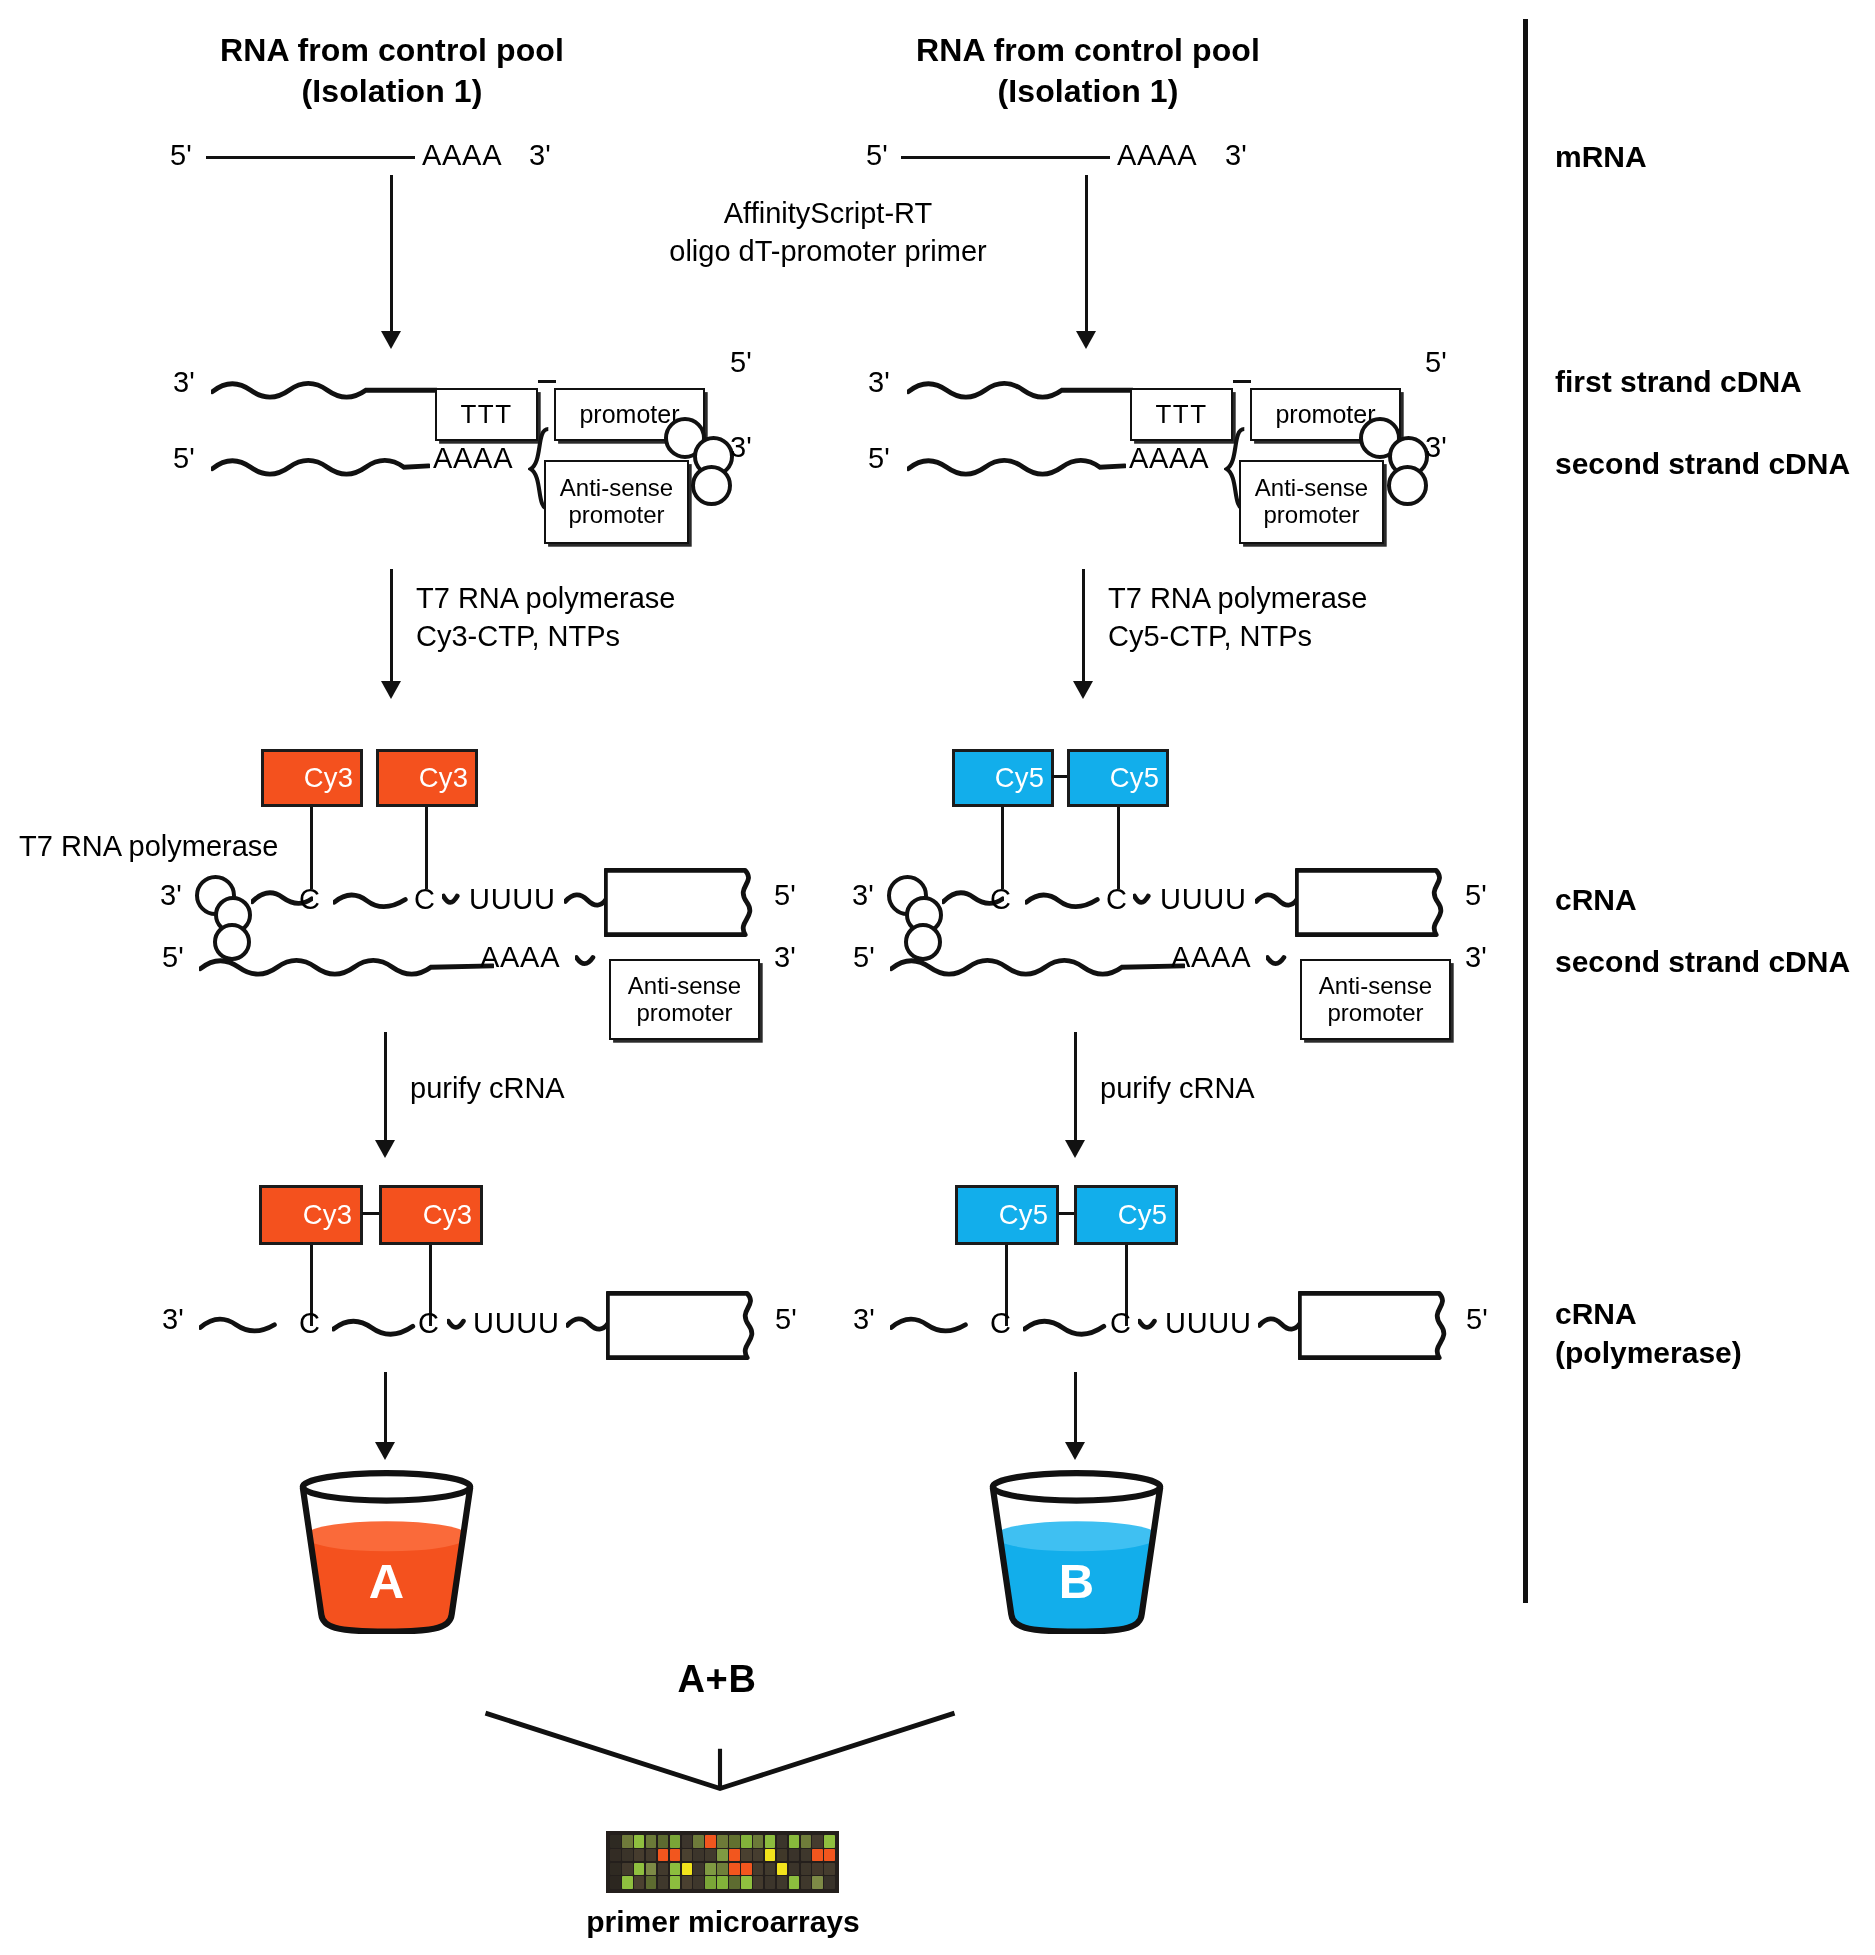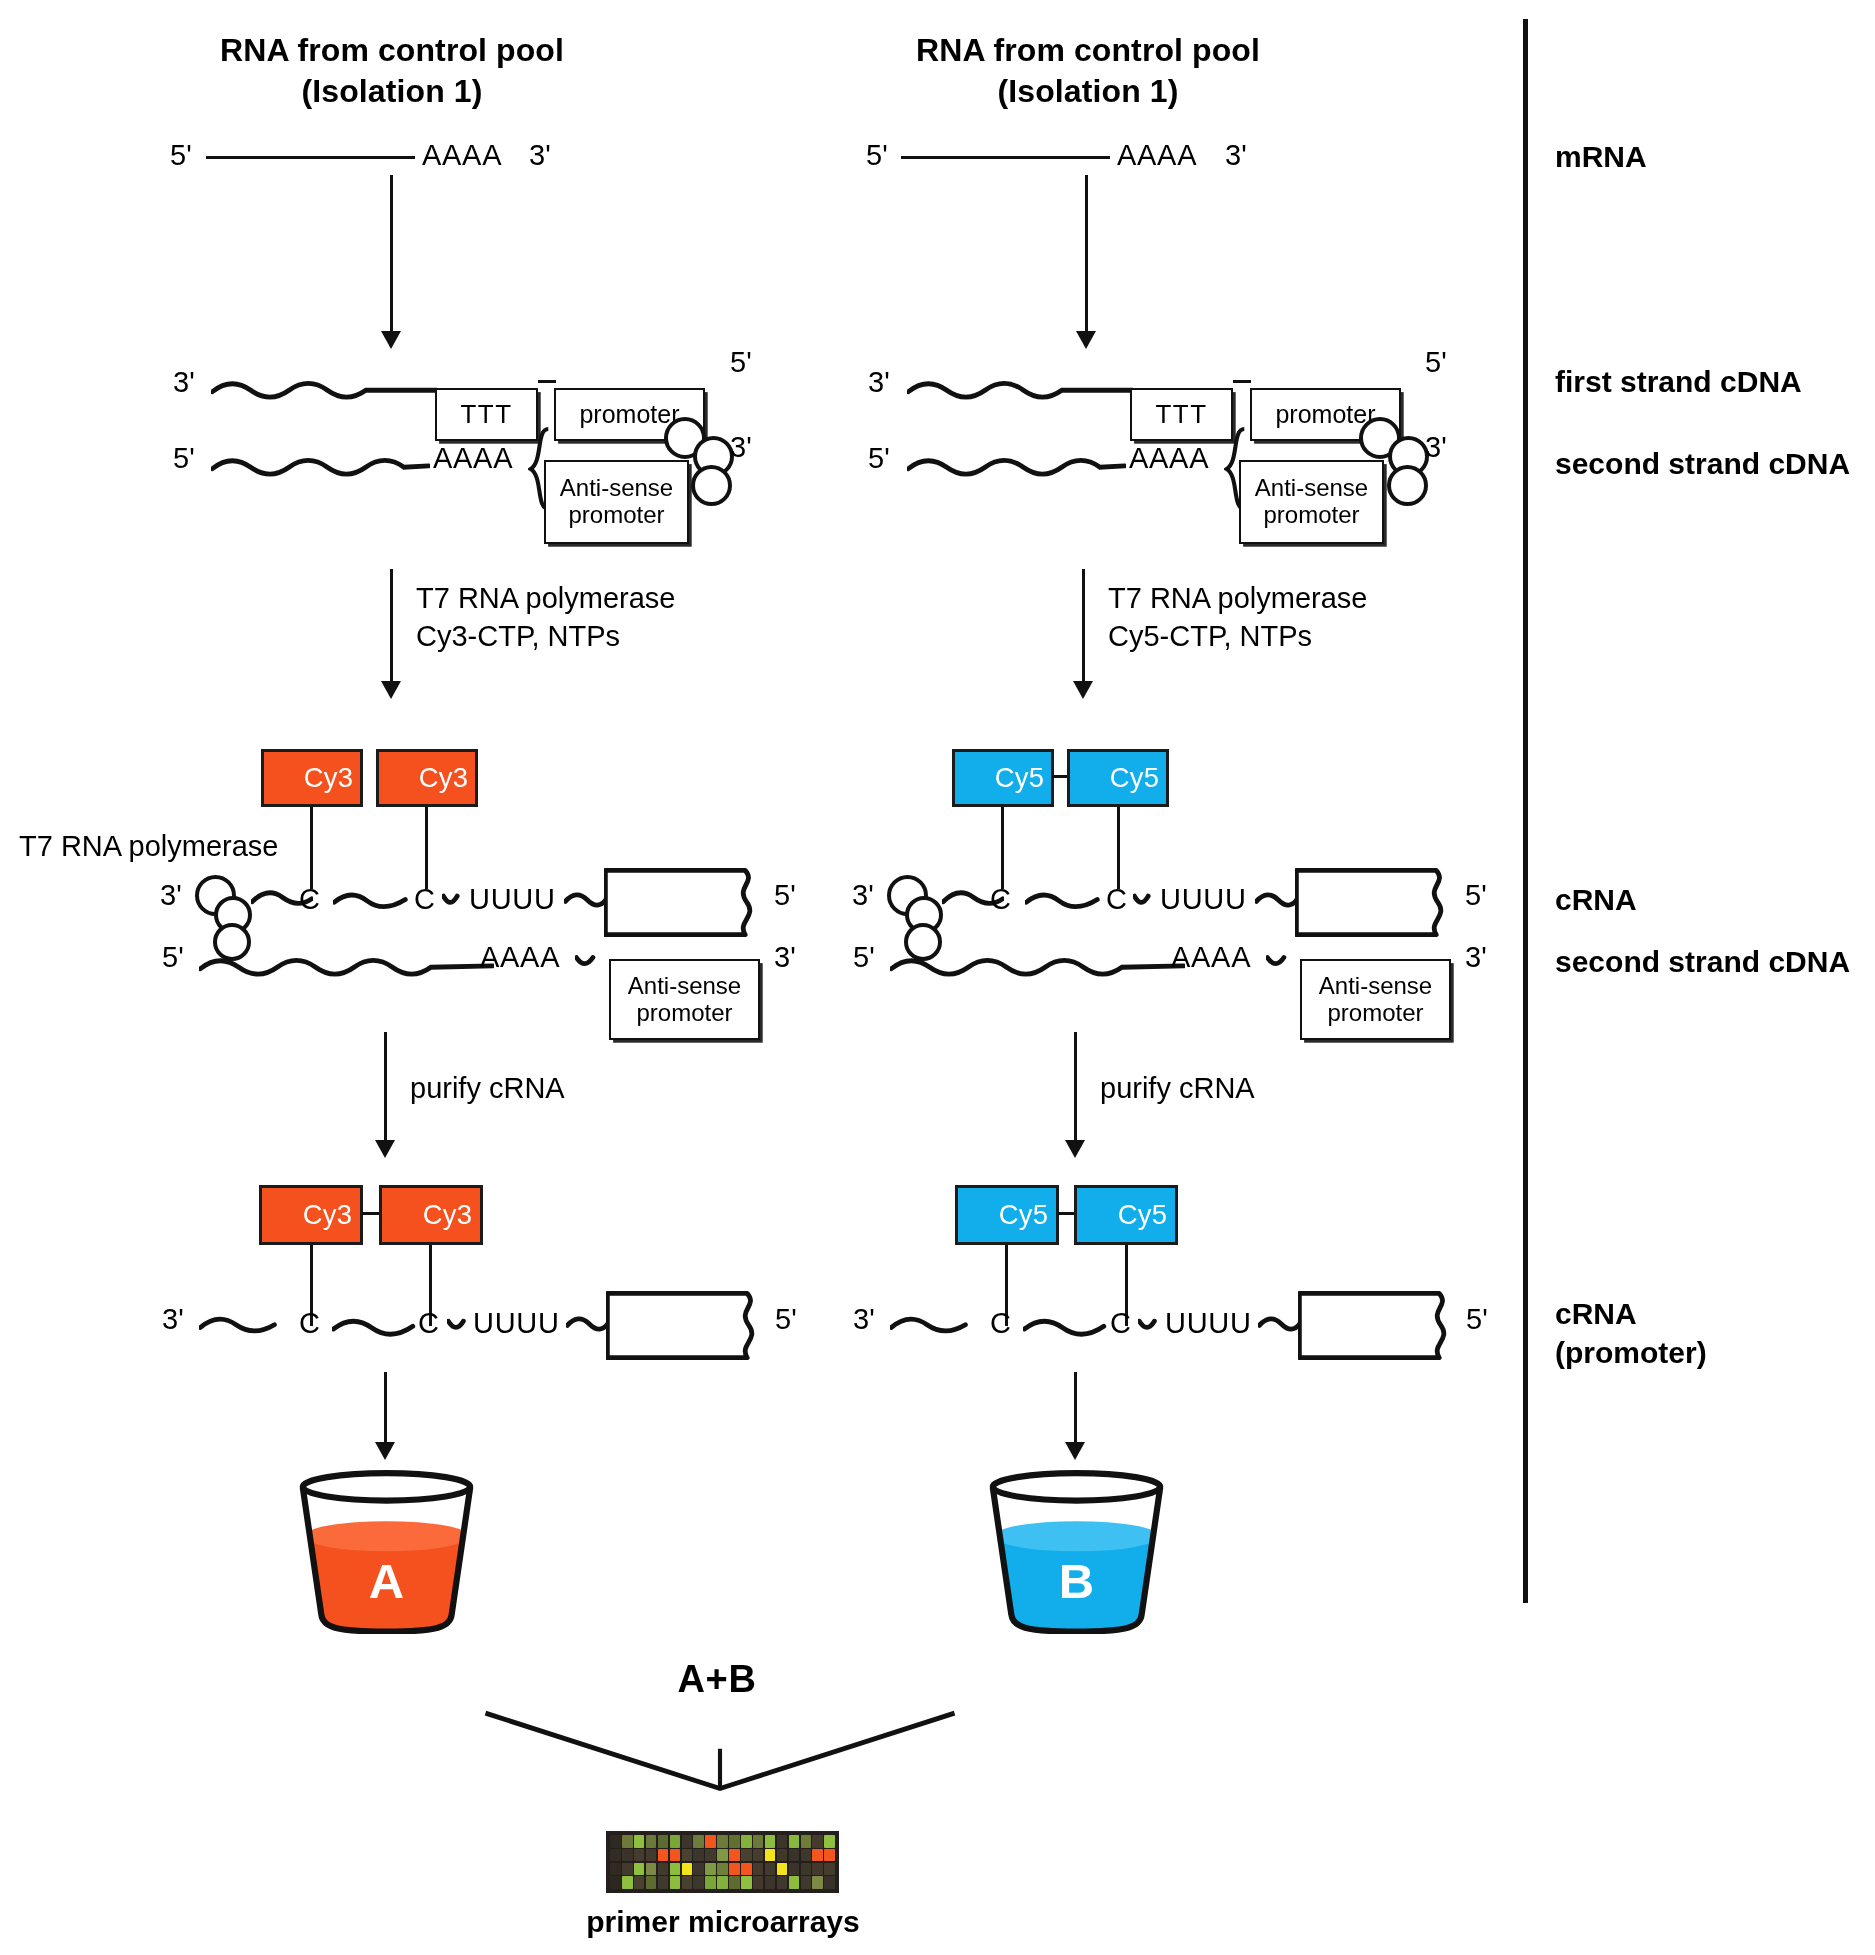--- a/index.html
+++ b/index.html
@@ -87,22 +87,26 @@
 <div id="stage">
 
   <div class="abs divider" style="left:1523px;top:19px;height:1584px;"></div>
 
   <div class="abs t-side" style="left:1555px;top:137px;">mRNA</div>
   <div class="abs t-side" style="left:1555px;top:362px;">first strand cDNA</div>
   <div class="abs t-side" style="left:1555px;top:444px;">second strand cDNA</div>
   <div class="abs t-side" style="left:1555px;top:880px;">cRNA</div>
   <div class="abs t-side" style="left:1555px;top:942px;">second strand cDNA</div>
   <div class="abs t-side" style="left:1555px;top:1294px;">cRNA</div>
-  <div class="abs t-side" style="left:1555px;top:1333px;">(promoter)</div>
-
+  <div class="abs t-side" style="left:1555px;top:1333px;">(polymerase)</div>
+
+  <div class="abs t-step ctr" style="left:828px;top:195px;">
+    <div>AffinityScript-RT</div>
+    <div>oligo dT-promoter primer</div>
+  </div>
 
   <div class="abs t-title ctr" style="left:392px;top:30px;">
     <div>RNA from control pool</div>
     <div>(Isolation 1)</div>
   </div>
 
   <div class="abs t-prime" style="left:170px;top:139px;">5'</div>
   <div class="abs hline" style="left:206px;top:156px;width:209px;"></div>
   <div class="abs t-seq" style="left:422px;top:139px;">AAAA</div>
   <div class="abs t-prime" style="left:529px;top:139px;">3'</div>

